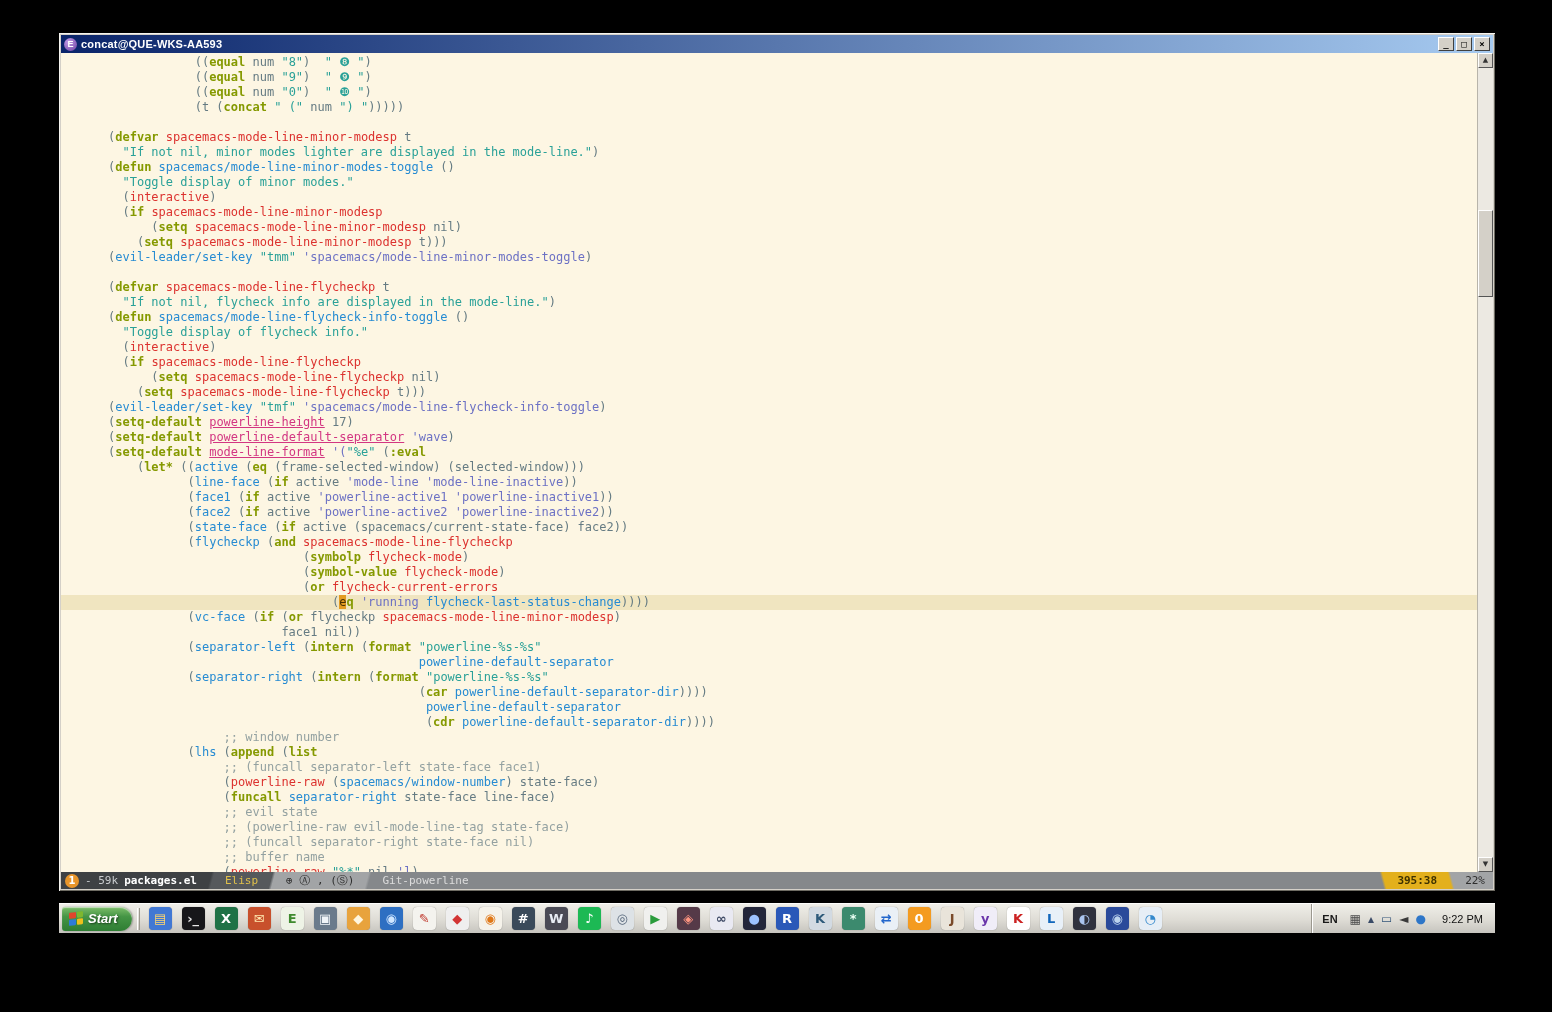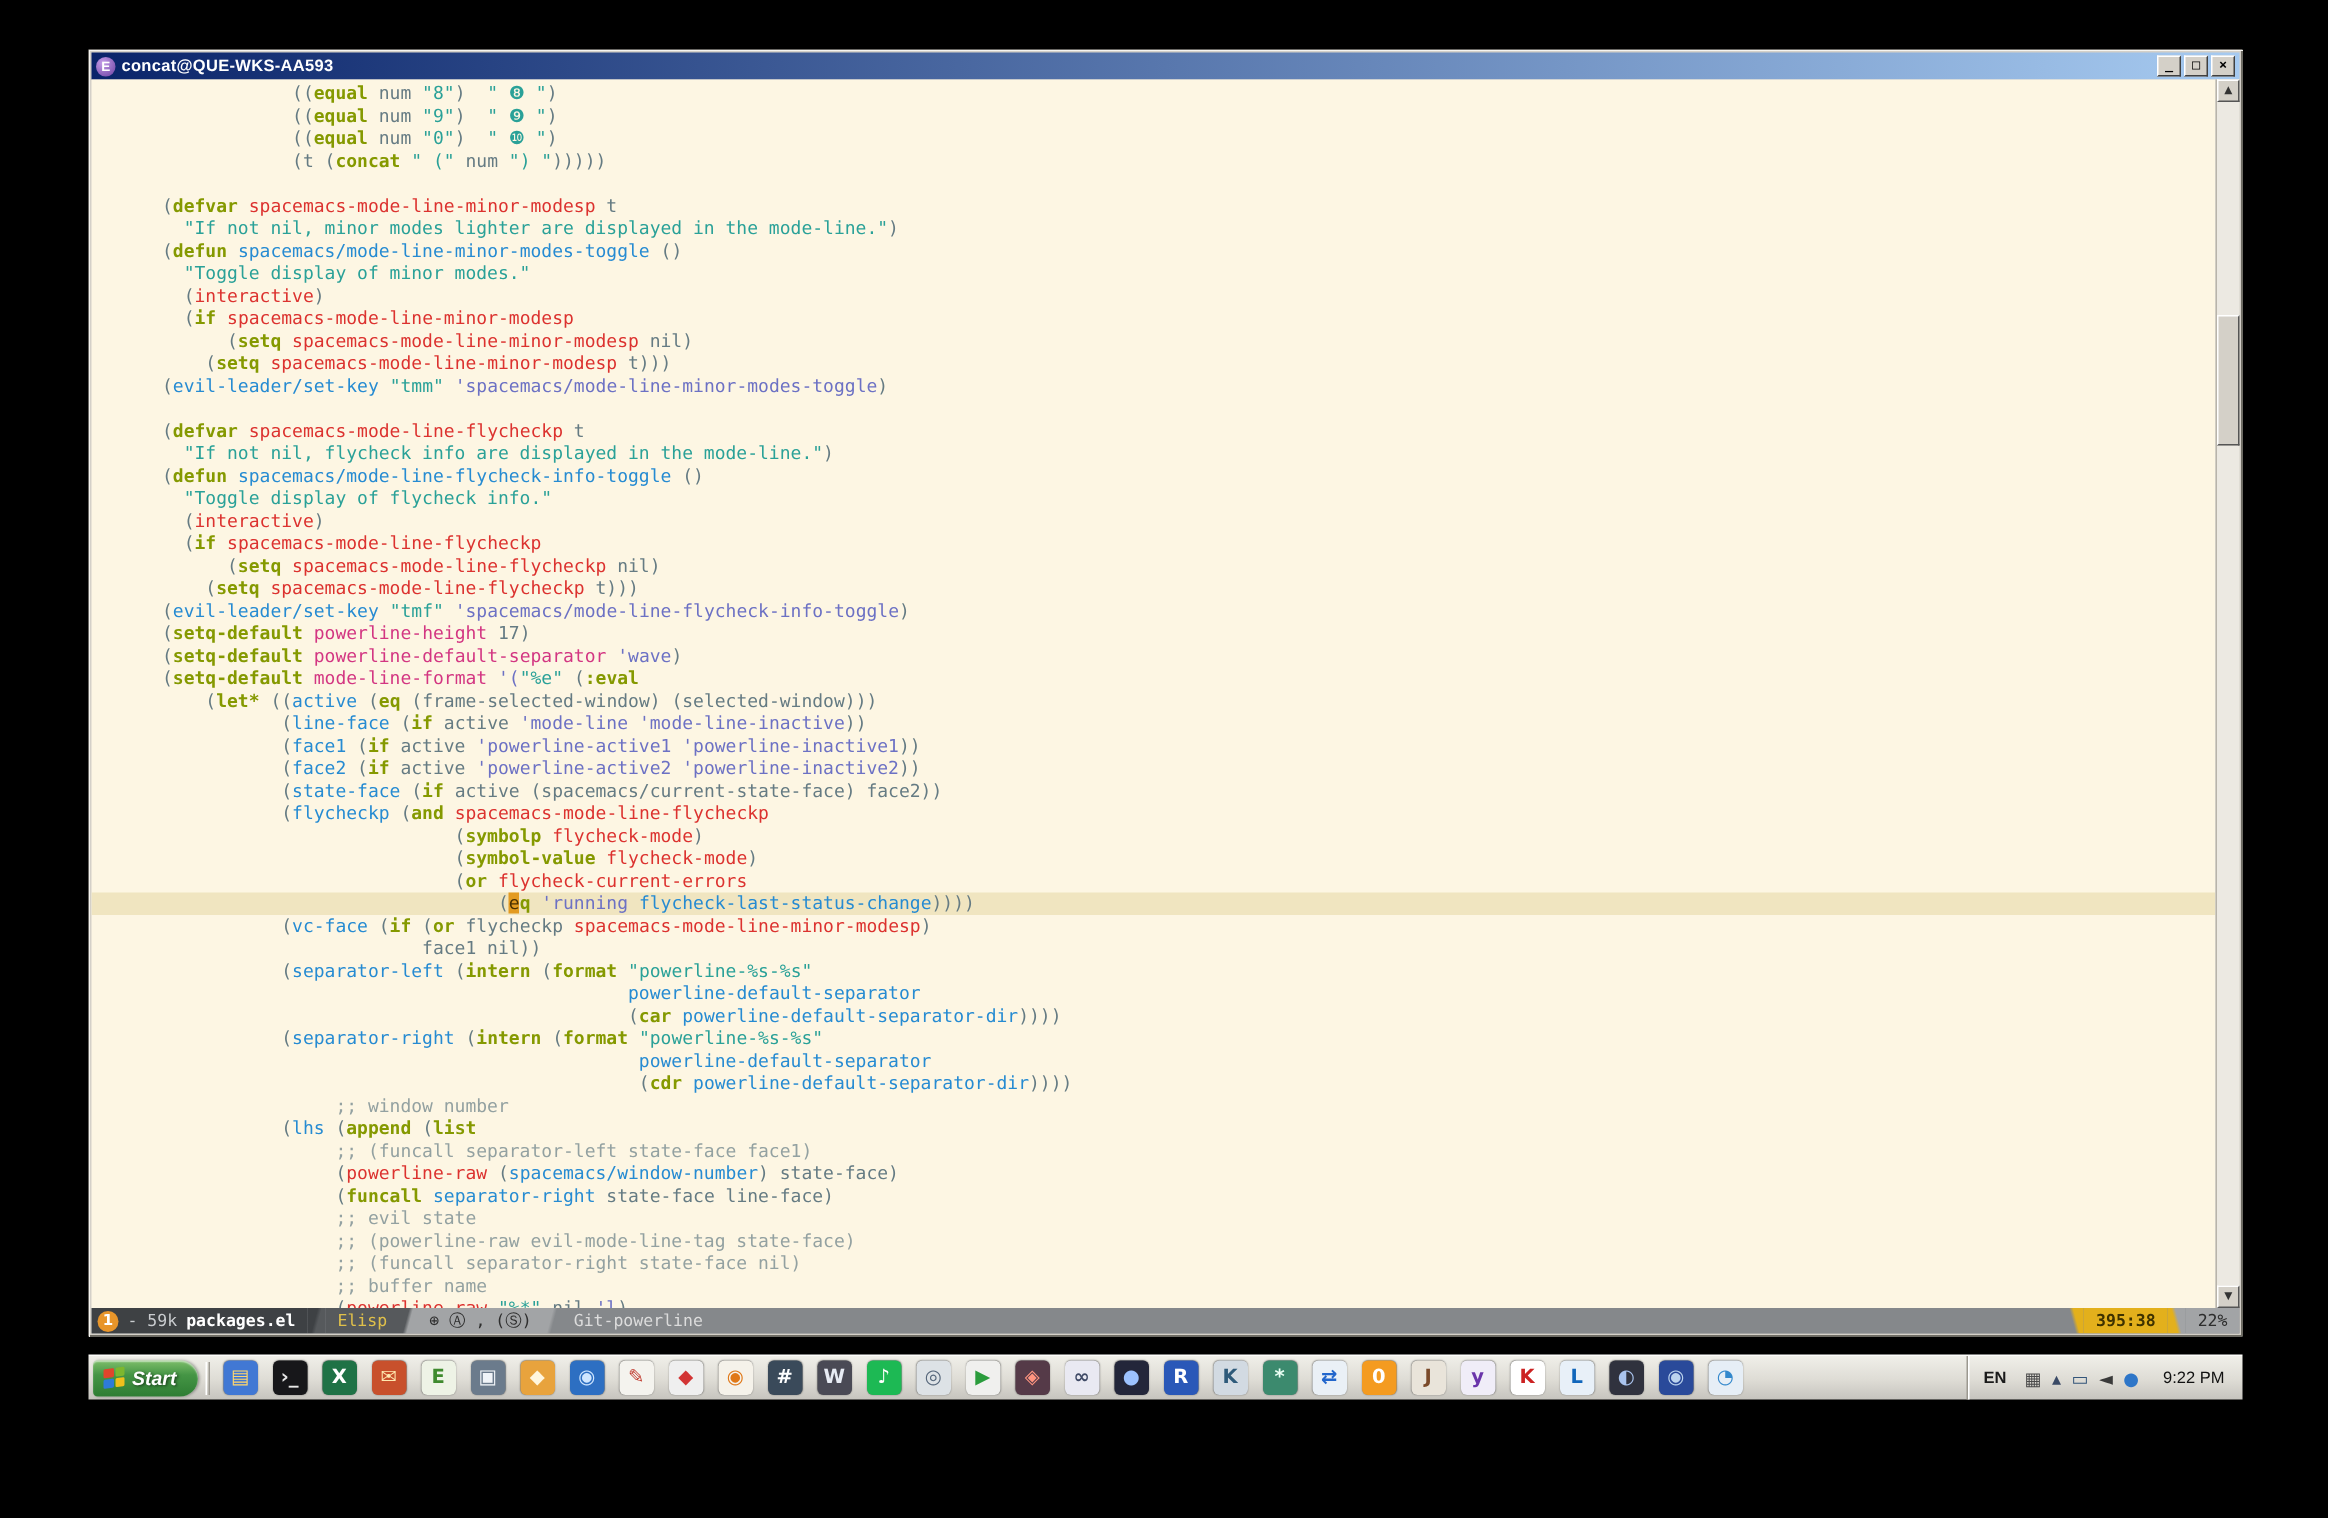--- a/index.html
+++ b/index.html
@@ -26,21 +26,21 @@
   .client { flex:1; display:flex; min-height:0; }
   .buffer { flex:1; background:var(--editor_bg); overflow:hidden; padding-top:2px; }
   .cl { font:12px/15px "DejaVu Sans Mono",monospace; white-space:pre; height:15px; padding-left:47px; color:var(--fg); }
   .cl.hl { background:var(--hl); }
   .d { color:var(--fg); }
   .g { color:var(--green); font-weight:bold; }
   .b { color:var(--blue); }
   .r { color:var(--red); }
   .c { color:var(--cyan); }
   .v { color:var(--violet); }
-  .m { color:var(--magenta); }
+  .m { color:var(--magenta);text-decoration:underline; }
   .k { color:var(--comment); }
   .cur { background:var(--cursor); color:#4a3000; }
 
   .scrollbar { width:16px; flex:none; display:flex; flex-direction:column;
                background:#ece9e2; border-left:1px solid #b8b4aa; }
   .sbtn { height:15px; flex:none; background:var(--chrome); color:#333;
           border:1px solid; border-color:#fff #555 #555 #fff;
           font:7px/13px "DejaVu Sans",sans-serif; text-align:center; }
   .strack { flex:1; position:relative; }
   .sthumb { position:absolute; left:0; right:0; top:18%; height:11%;
@@ -145,22 +145,22 @@
           <div class="cl"><span class="d">           (</span><span class="b">state-face</span><span class="d"> (</span><span class="g">if</span><span class="d"> active (spacemacs/current-state-face) face2))</span></div>
           <div class="cl"><span class="d">           (</span><span class="b">flycheckp</span><span class="d"> (</span><span class="g">and</span><span class="d"> </span><span class="r">spacemacs-mode-line-flycheckp</span></div>
           <div class="cl"><span class="d">                           (</span><span class="g">symbolp</span><span class="d"> </span><span class="r">flycheck-mode</span><span class="d">)</span></div>
           <div class="cl"><span class="d">                           (</span><span class="g">symbol-value</span><span class="d"> </span><span class="r">flycheck-mode</span><span class="d">)</span></div>
           <div class="cl"><span class="d">                           (</span><span class="g">or</span><span class="d"> </span><span class="r">flycheck-current-errors</span></div>
           <div class="cl hl"><span class="d">                               (</span><span class="cur">e</span><span class="g">q</span><span class="d"> </span><span class="v">'running</span><span class="d"> </span><span class="b">flycheck-last-status-change</span><span class="d">))))</span></div>
           <div class="cl"><span class="d">           (</span><span class="b">vc-face</span><span class="d"> (</span><span class="g">if</span><span class="d"> (</span><span class="g">or</span><span class="d"> flycheckp </span><span class="r">spacemacs-mode-line-minor-modesp</span><span class="d">)</span></div>
           <div class="cl"><span class="d">                        face1 nil))</span></div>
           <div class="cl"><span class="d">           (</span><span class="b">separator-left</span><span class="d"> (</span><span class="g">intern</span><span class="d"> (</span><span class="g">format</span><span class="d"> </span><span class="c">"powerline-%s-%s"</span></div>
           <div class="cl"><span class="d">                                           </span><span class="b">powerline-default-separator</span></div>
+          <div class="cl"><span class="d">           (</span><span class="b">separator-right</span><span class="d"> (</span><span class="g">intern</span><span class="d"> (</span><span class="g">format</span><span class="d"> </span><span class="c">"powerline-%s-%s"</span></div>
           <div class="cl"><span class="d">                                           (</span><span class="g">car</span><span class="d"> </span><span class="b">powerline-default-separator-dir</span><span class="d">))))</span></div>
-          <div class="cl"><span class="d">           (</span><span class="b">separator-right</span><span class="d"> (</span><span class="g">intern</span><span class="d"> (</span><span class="g">format</span><span class="d"> </span><span class="c">"powerline-%s-%s"</span></div>
           <div class="cl"><span class="d">                                            </span><span class="b">powerline-default-separator</span></div>
           <div class="cl"><span class="d">                                            (</span><span class="g">cdr</span><span class="d"> </span><span class="b">powerline-default-separator-dir</span><span class="d">))))</span></div>
           <div class="cl"><span class="k">                ;; window number</span></div>
           <div class="cl"><span class="d">           (</span><span class="b">lhs</span><span class="d"> (</span><span class="g">append</span><span class="d"> (</span><span class="g">list</span></div>
           <div class="cl"><span class="k">                ;; (funcall separator-left state-face face1)</span></div>
           <div class="cl"><span class="d">                (</span><span class="r">powerline-raw</span><span class="d"> (</span><span class="b">spacemacs/window-number</span><span class="d">) state-face)</span></div>
           <div class="cl"><span class="d">                (</span><span class="g">funcall</span><span class="d"> </span><span class="b">separator-right</span><span class="d"> state-face line-face)</span></div>
           <div class="cl"><span class="k">                ;; evil state</span></div>
           <div class="cl"><span class="k">                ;; (powerline-raw evil-mode-line-tag state-face)</span></div>
           <div class="cl"><span class="k">                ;; (funcall separator-right state-face nil)</span></div>

